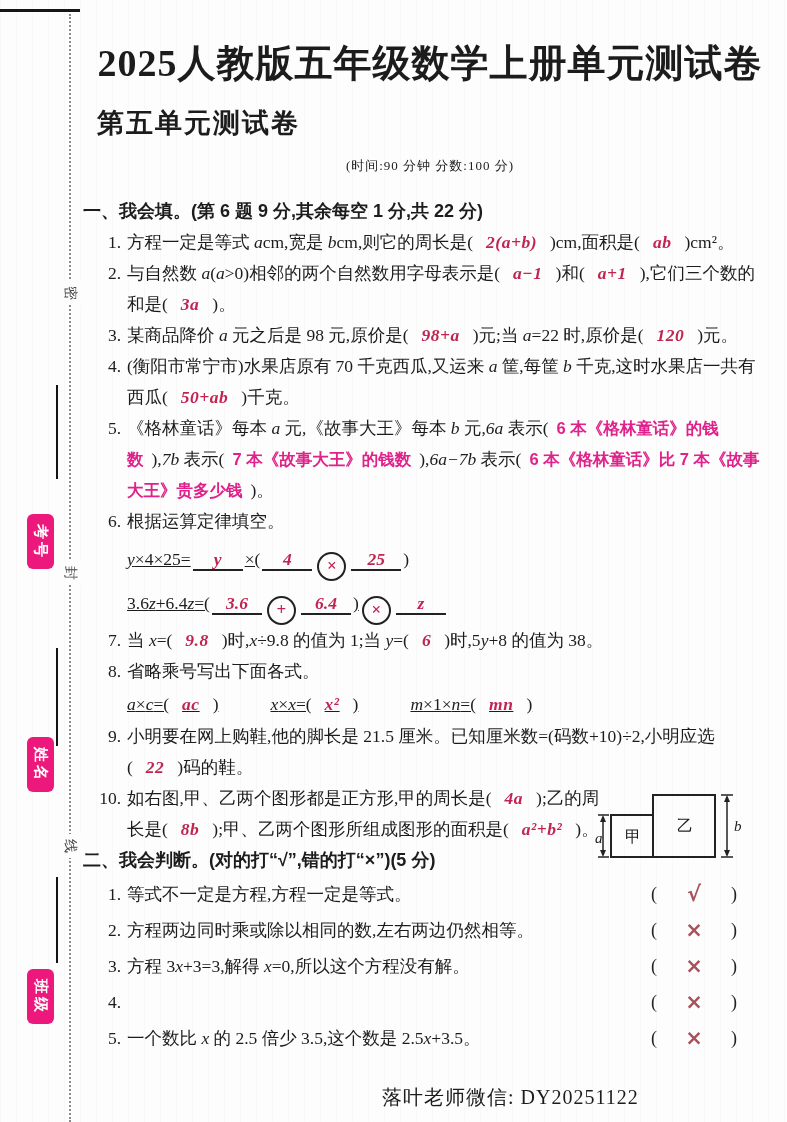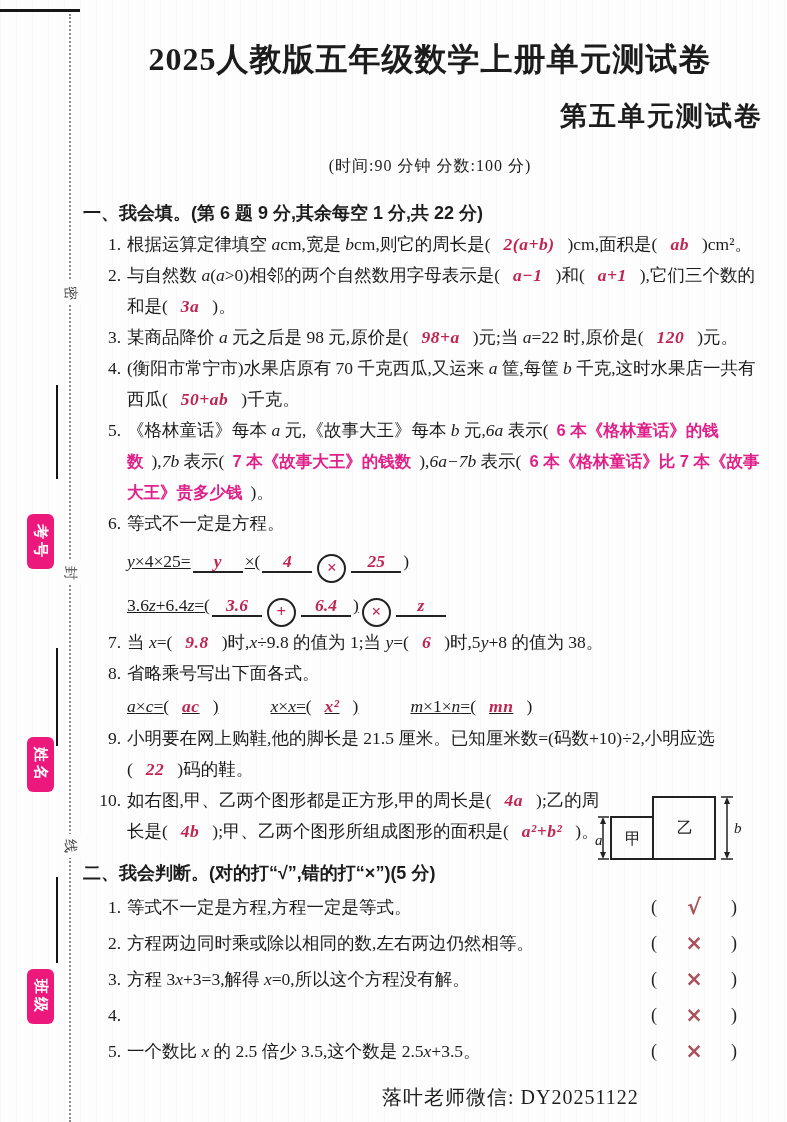--- a/index.html
+++ b/index.html
@@ -21,25 +21,25 @@
   }
   .wline{position:absolute;left:56px;width:2px;background:#141414;}
   .badge{
     position:absolute;left:27px;width:27px;height:55px;border-radius:6px;
     color:#fff;display:flex;align-items:center;justify-content:center;
     writing-mode:vertical-rl;text-orientation:sideways;
     font-family:"Liberation Sans",sans-serif;font-size:15px;font-weight:bold;letter-spacing:3px;
   }
   
   .content{position:absolute;left:97px;top:26px;width:666px;}
-  .title{font-size:32px;font-weight:bold;text-align:center;letter-spacing:1px;margin:12px 0 0;}
-  .subtitle{font-size:27px;font-weight:bold;text-align:right;letter-spacing:2px;margin:16px 0 0;}
-  .meta{font-size:16px;text-align:center;margin:22px 0 0;letter-spacing:1px;}
+  .title{font-size:38px;font-weight:bold;text-align:center;letter-spacing:1px;margin:12px 0 0;}
+  .subtitle{font-size:27px;font-weight:bold;text-align:left;letter-spacing:2px;margin:16px 0 0;}
+  .meta{font-size:13px;text-align:center;margin:16px 0 0;letter-spacing:1px;}
   .sec-head{font-size:18px;font-weight:bold;margin:24px 0 4px -14px;font-family:"Liberation Sans",sans-serif;}
-  .sec-head.second{margin-top:14px;}
+  .sec-head.second{margin-top:3px;}
   .q{display:flex;align-items:flex-start;font-size:17.5px;line-height:31px;}
   .qnum{flex:0 0 auto;min-width:24px;text-align:right;margin-right:6px;}
   .qtext{flex:1 1 auto;}
   .eq{font-size:17.5px;line-height:44px;margin-left:30px;text-decoration:underline;}
   .eq.formulas{line-height:34px;margin-left:30px;}
   
   .seg-m{font-style:italic;}
   .seg-a{color:var(--ans);font-weight:bold;font-style:italic;margin:7px 13px;letter-spacing:.5px;}
   .seg-h{color:var(--anscn);font-weight:bold;margin:0 8px;font-family:"Liberation Sans",sans-serif;font-size:16.5px;}
   .seg-u{
@@ -80,60 +80,60 @@
 
 <div class="content">
   <div class="title">2025人教版五年级数学上册单元测试卷</div>
   <div class="subtitle">第五单元测试卷</div>
   <div class="meta">(时间:90 分钟    分数:100 分)</div>
 
   <div class="sec-head">一、我会填。(第 6 题 9 分,其余每空 1 分,共 22 分)</div>
 
   <div class="q">
     <span class="qnum">1.</span>
-    <span class="qtext"><span class="seg-t">根据运算定律填空 </span><span class="seg-m">a</span><span class="seg-t">cm,宽是 </span><span class="seg-m">b</span><span class="seg-t">cm,则它的周长是(</span><span class="seg-a">2(a+b)</span><span class="seg-t">)cm,面积是(</span><span class="seg-a">ab</span><span class="seg-t">)cm²。</span></span>
+    <span class="qtext"><span class="seg-t">方程一定是等式 </span><span class="seg-m">a</span><span class="seg-t">cm,宽是 </span><span class="seg-m">b</span><span class="seg-t">cm,则它的周长是(</span><span class="seg-a">2(a+b)</span><span class="seg-t">)cm,面积是(</span><span class="seg-a">ab</span><span class="seg-t">)cm²。</span></span>
   </div>
   <div class="q">
     <span class="qnum">2.</span>
     <span class="qtext"><span class="seg-t">与自然数 </span><span class="seg-m">a</span><span class="seg-t">(</span><span class="seg-m">a</span><span class="seg-t">&gt;0)相邻的两个自然数用字母表示是(</span><span class="seg-a">a−1</span><span class="seg-t">)和(</span><span class="seg-a">a+1</span><span class="seg-t">),它们三个数的和是(</span><span class="seg-a">3a</span><span class="seg-t">)。</span></span>
   </div>
   <div class="q">
     <span class="qnum">3.</span>
     <span class="qtext"><span class="seg-t">某商品降价 </span><span class="seg-m">a</span><span class="seg-t"> 元之后是 98 元,原价是(</span><span class="seg-a">98+a</span><span class="seg-t">)元;当 </span><span class="seg-m">a</span><span class="seg-t">=22 时,原价是(</span><span class="seg-a">120</span><span class="seg-t">)元。</span></span>
   </div>
   <div class="q">
     <span class="qnum">4.</span>
     <span class="qtext"><span class="seg-t">(衡阳市常宁市)水果店原有 70 千克西瓜,又运来 </span><span class="seg-m">a</span><span class="seg-t"> 筐,每筐 </span><span class="seg-m">b</span><span class="seg-t"> 千克,这时水果店一共有西瓜(</span><span class="seg-a">50+ab</span><span class="seg-t">)千克。</span></span>
   </div>
   <div class="q">
     <span class="qnum">5.</span>
     <span class="qtext"><span class="seg-t">《格林童话》每本 </span><span class="seg-m">a</span><span class="seg-t"> 元,《故事大王》每本 </span><span class="seg-m">b</span><span class="seg-t"> 元,</span><span class="seg-m">6a</span><span class="seg-t"> 表示(</span><span class="seg-h">6 本《格林童话》的钱数</span><span class="seg-t">),</span><span class="seg-m">7b</span><span class="seg-t"> 表示(</span><span class="seg-h">7 本《故事大王》的钱数</span><span class="seg-t">),</span><span class="seg-m">6a−7b</span><span class="seg-t"> 表示(</span><span class="seg-h">6 本《格林童话》比 7 本《故事大王》贵多少钱</span><span class="seg-t">)。</span></span>
   </div>
   <div class="q">
     <span class="qnum">6.</span>
-    <span class="qtext"><span class="seg-t">等式不一定是方程。</span></span>
+    <span class="qtext"><span class="seg-t">根据运算定律填空。</span></span>
   </div>
   <div class="eq"><span class="seg-m">y</span><span class="seg-t">×4×25=</span><span class="seg-u">y</span><span class="seg-t">×(</span><span class="seg-u">4</span><span class="seg-c">×</span><span class="seg-u">25</span><span class="seg-t">)</span></div>
   <div class="eq"><span class="seg-t">3.6</span><span class="seg-m">z</span><span class="seg-t">+6.4</span><span class="seg-m">z</span><span class="seg-t">=(</span><span class="seg-u">3.6</span><span class="seg-c">+</span><span class="seg-u">6.4</span><span class="seg-t">)</span><span class="seg-c">×</span><span class="seg-u">z</span></div>
   <div class="q">
     <span class="qnum">7.</span>
     <span class="qtext"><span class="seg-t">当 </span><span class="seg-m">x</span><span class="seg-t">=(</span><span class="seg-a">9.8</span><span class="seg-t">)时,</span><span class="seg-m">x</span><span class="seg-t">÷9.8 的值为 1;当 </span><span class="seg-m">y</span><span class="seg-t">=(</span><span class="seg-a">6</span><span class="seg-t">)时,5</span><span class="seg-m">y</span><span class="seg-t">+8 的值为 38。</span></span>
   </div>
   <div class="q">
     <span class="qnum">8.</span>
     <span class="qtext"><span class="seg-t">省略乘号写出下面各式。</span></span>
   </div>
   <div class="eq formulas"><span class="seg-m">a</span><span class="seg-t">×</span><span class="seg-m">c</span><span class="seg-t">=(</span><span class="seg-a">ac</span><span class="seg-t">)</span><span class="seg-g"></span><span class="seg-m">x</span><span class="seg-t">×</span><span class="seg-m">x</span><span class="seg-t">=(</span><span class="seg-a">x²</span><span class="seg-t">)</span><span class="seg-g"></span><span class="seg-m">m</span><span class="seg-t">×1×</span><span class="seg-m">n</span><span class="seg-t">=(</span><span class="seg-a">mn</span><span class="seg-t">)</span></div>
   <div class="q">
     <span class="qnum">9.</span>
     <span class="qtext"><span class="seg-t">小明要在网上购鞋,他的脚长是 21.5 厘米。已知厘米数=(码数+10)÷2,小明应选(</span><span class="seg-a">22</span><span class="seg-t">)码的鞋。</span></span>
   </div>
   <div class="q q10">
     <span class="qnum">10.</span>
-    <span class="qtext"><span class="seg-t">如右图,甲、乙两个图形都是正方形,甲的周长是(</span><span class="seg-a">4a</span><span class="seg-t">);乙的周长是(</span><span class="seg-a">4b</span><span class="seg-t">);甲、乙两个图形所组成图形的面积是(</span><span class="seg-a">a²+b²</span><span class="seg-t">)。</span></span>
+    <span class="qtext"><span class="seg-t">如右图,甲、乙两个图形都是正方形,甲的周长是(</span><span class="seg-a">4a</span><span class="seg-t">);乙的周长是(</span><span class="seg-a">8b</span><span class="seg-t">);甲、乙两个图形所组成图形的面积是(</span><span class="seg-a">a²+b²</span><span class="seg-t">)。</span></span>
     <div class="figure">
       <svg width="180" height="80" viewBox="0 0 180 80">
 
         <rect x="16" y="30" width="42" height="42" fill="none" stroke="#222" stroke-width="2"></rect>
         <rect x="58" y="10" width="62" height="62" fill="none" stroke="#222" stroke-width="2"></rect>
 
         <line x1="3" y1="30" x2="14" y2="30" stroke="#222" stroke-width="1.5"></line>
         <line x1="3" y1="72" x2="14" y2="72" stroke="#222" stroke-width="1.5"></line>
         <line x1="8" y1="33" x2="8" y2="69" stroke="#222" stroke-width="1.5"></line>
         <polygon points="8,30 5,37 11,37" fill="#222"></polygon>

